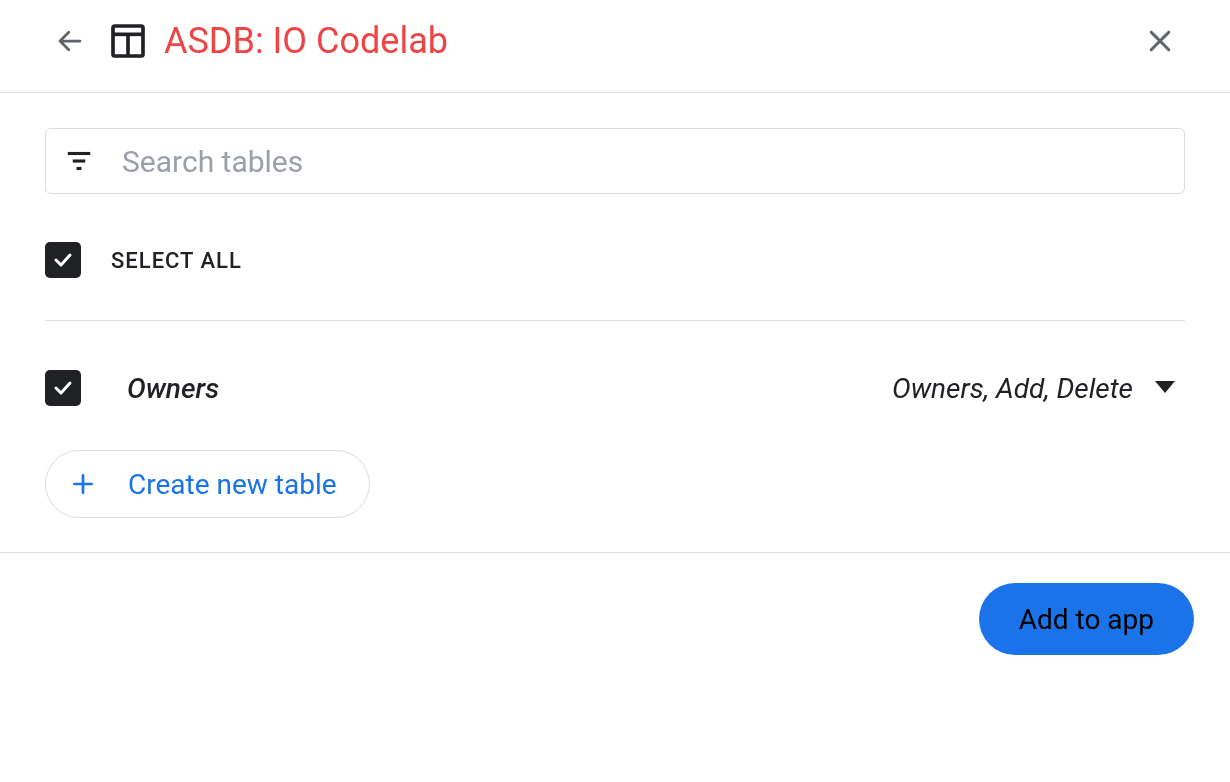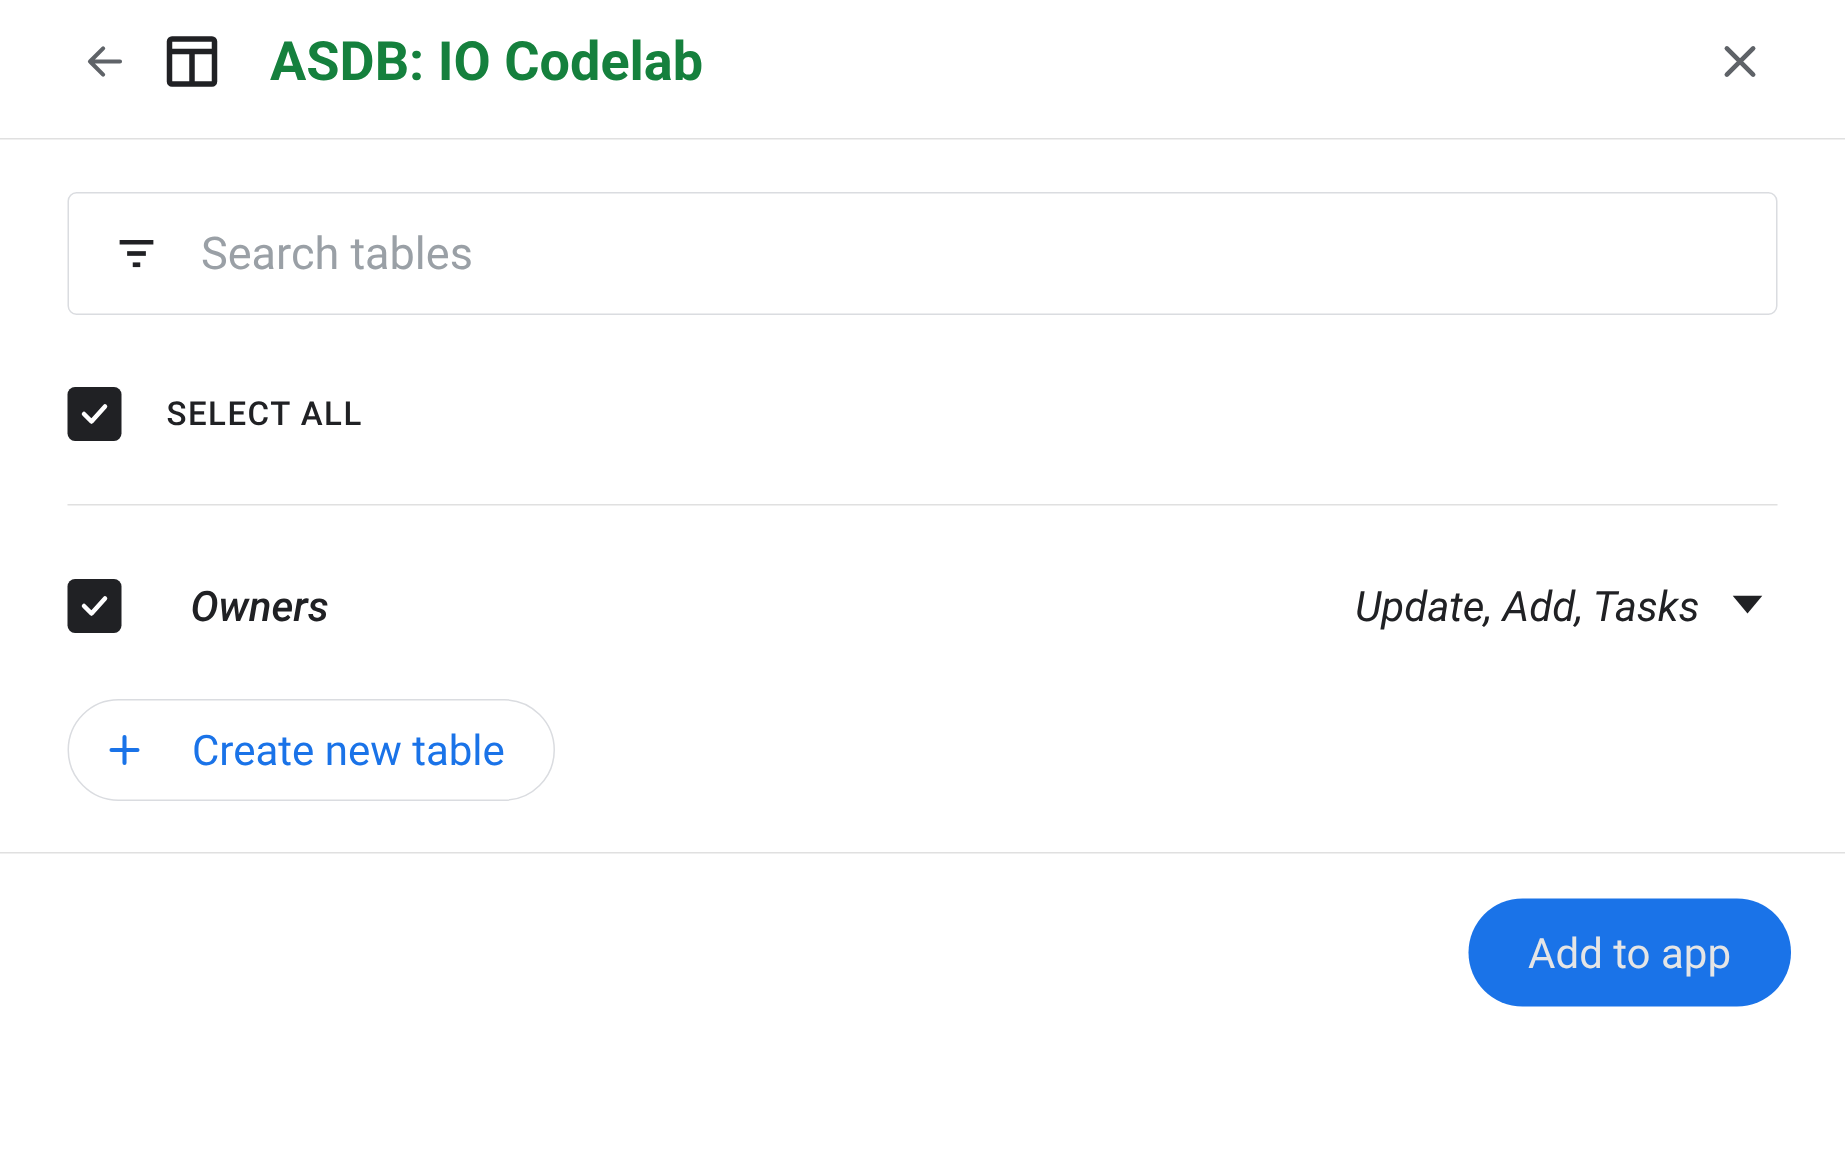--- a/index.html
+++ b/index.html
@@ -31,45 +31,45 @@
       color: #5f6368;
     }
     .db-icon-wrap {
       margin-left: 18px;
       display: flex;
       align-items: center;
       color: #202124;
     }
     .title {
       font-size: 36px;
-      font-weight: 700;
-      margin-left: 32px;
-      color: #15803d;
+      font-weight: 400;
+      margin-left: 16px;
+      color: #ef4444;
     }
     .close-btn {
       position: absolute;
       right: 50px;
       display: flex;
       align-items: center;
       justify-content: center;
       width: 40px;
       height: 40px;
       cursor: pointer;
       color: #5f6368;
     }
     .content {
       padding: 35px 45px 0 45px;
     }
     .search-wrap {
       display: flex;
       align-items: center;
       border: 1px solid #dadce0;
       border-radius: 6px;
-      height: 82px;
-      padding: 0 30px;
+      height: 66px;
+      padding: 0 18px;
     }
     .filter-icon {
       color: #202124;
       display: flex;
       align-items: center;
     }
     .search-input {
       border: none;
       outline: none;
       font-size: 30px;
@@ -177,21 +177,21 @@
       border-top: 1px solid #e0e0e0;
       margin-top: 34px;
     }
     .footer {
       display: flex;
       justify-content: flex-end;
       padding: 30px 36px 0 0;
     }
     .add-btn {
       background: #1a73e8;
-      color: #e5e5e5;
+      color: #000000;
       border: none;
       border-radius: 36px;
       height: 72px;
       padding: 0 40px;
       font-size: 28px;
       font-weight: 400;
       cursor: pointer;
     }
   </style>
 </head>
@@ -241,21 +241,21 @@
 
   <div class="table-list">
     <div class="table-row">
       <div class="checkbox checked">
         <svg width="24" height="24" viewBox="0 0 24 24" fill="none">
           <path d="M5 12L10 17L19 7" stroke="#fff" stroke-width="3" stroke-linecap="round" stroke-linejoin="round"></path>
         </svg>
       </div>
       <span class="table-name">Owners</span>
       <div class="table-status">
-        <span>Update, Add, Tasks</span>
+        <span>Owners, Add, Delete</span>
         <span class="caret">
           <svg width="20" height="14" viewBox="0 0 20 14" fill="currentColor">
             <path d="M0 0 L20 0 L10 12 Z"></path>
           </svg>
         </span>
       </div>
     </div>
 
   </div>
 

